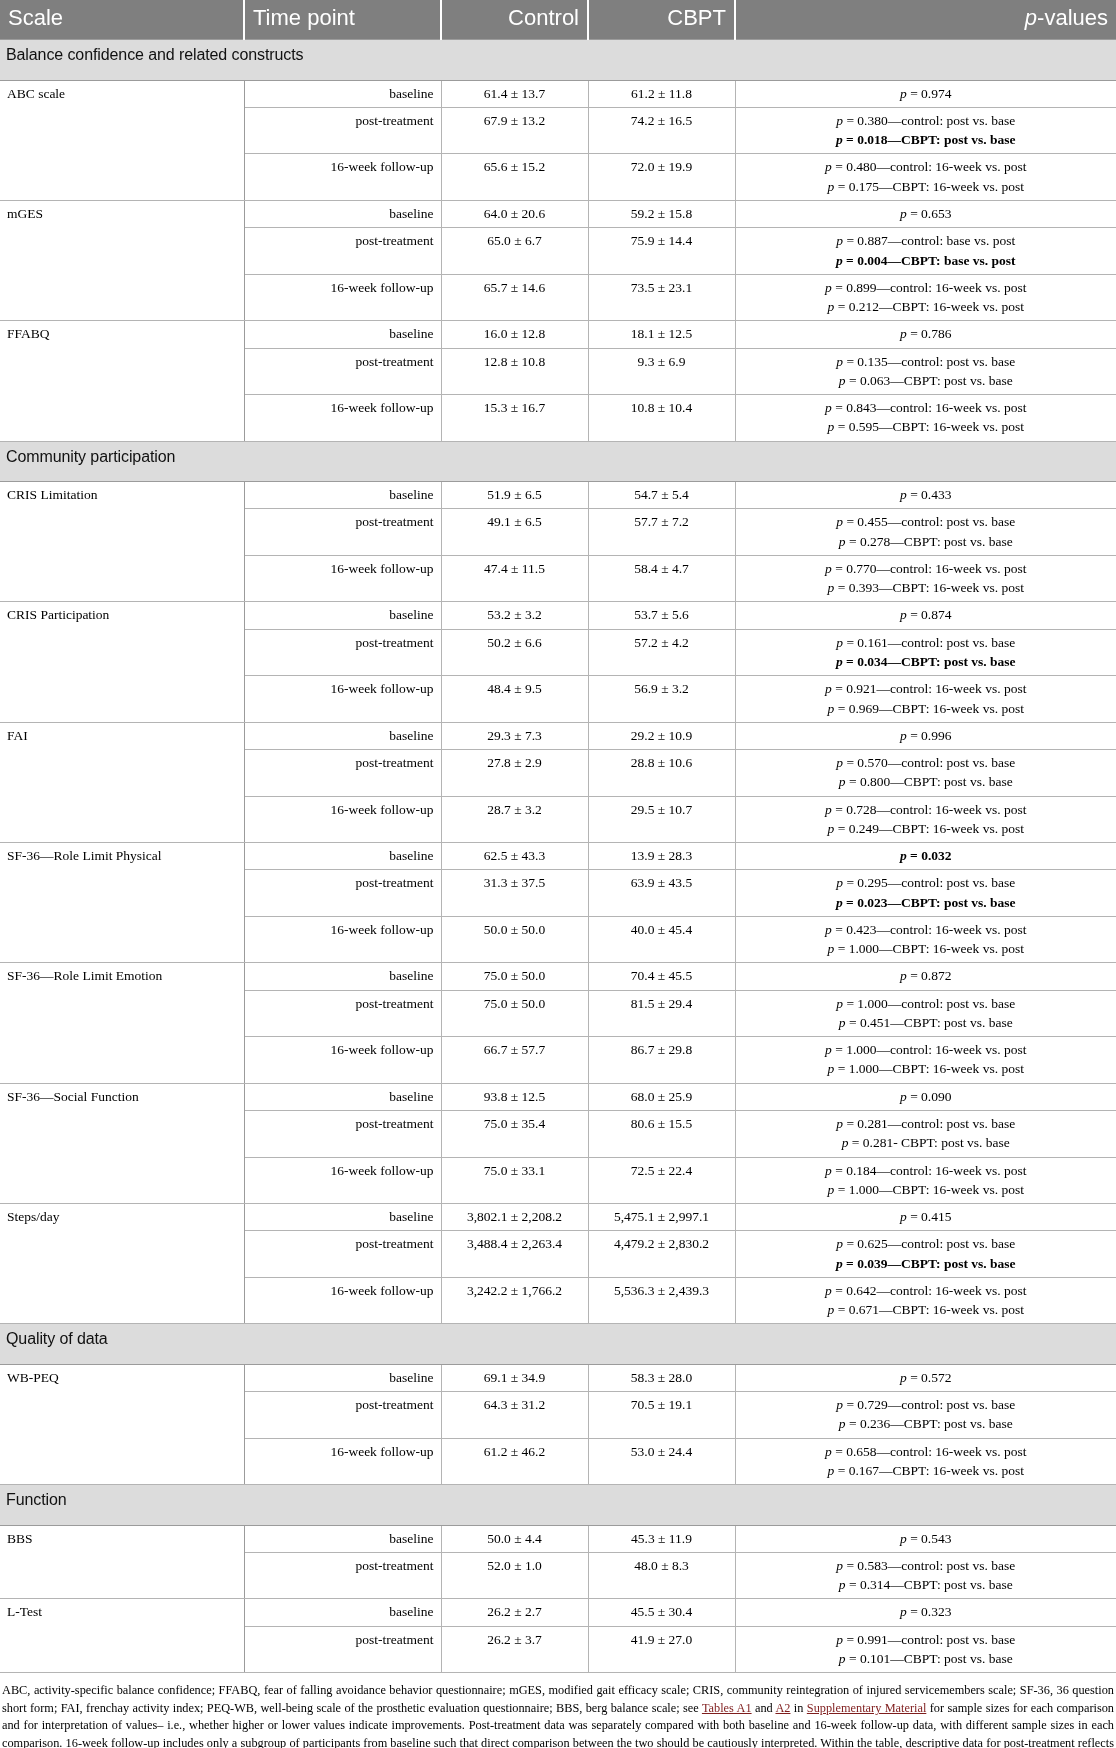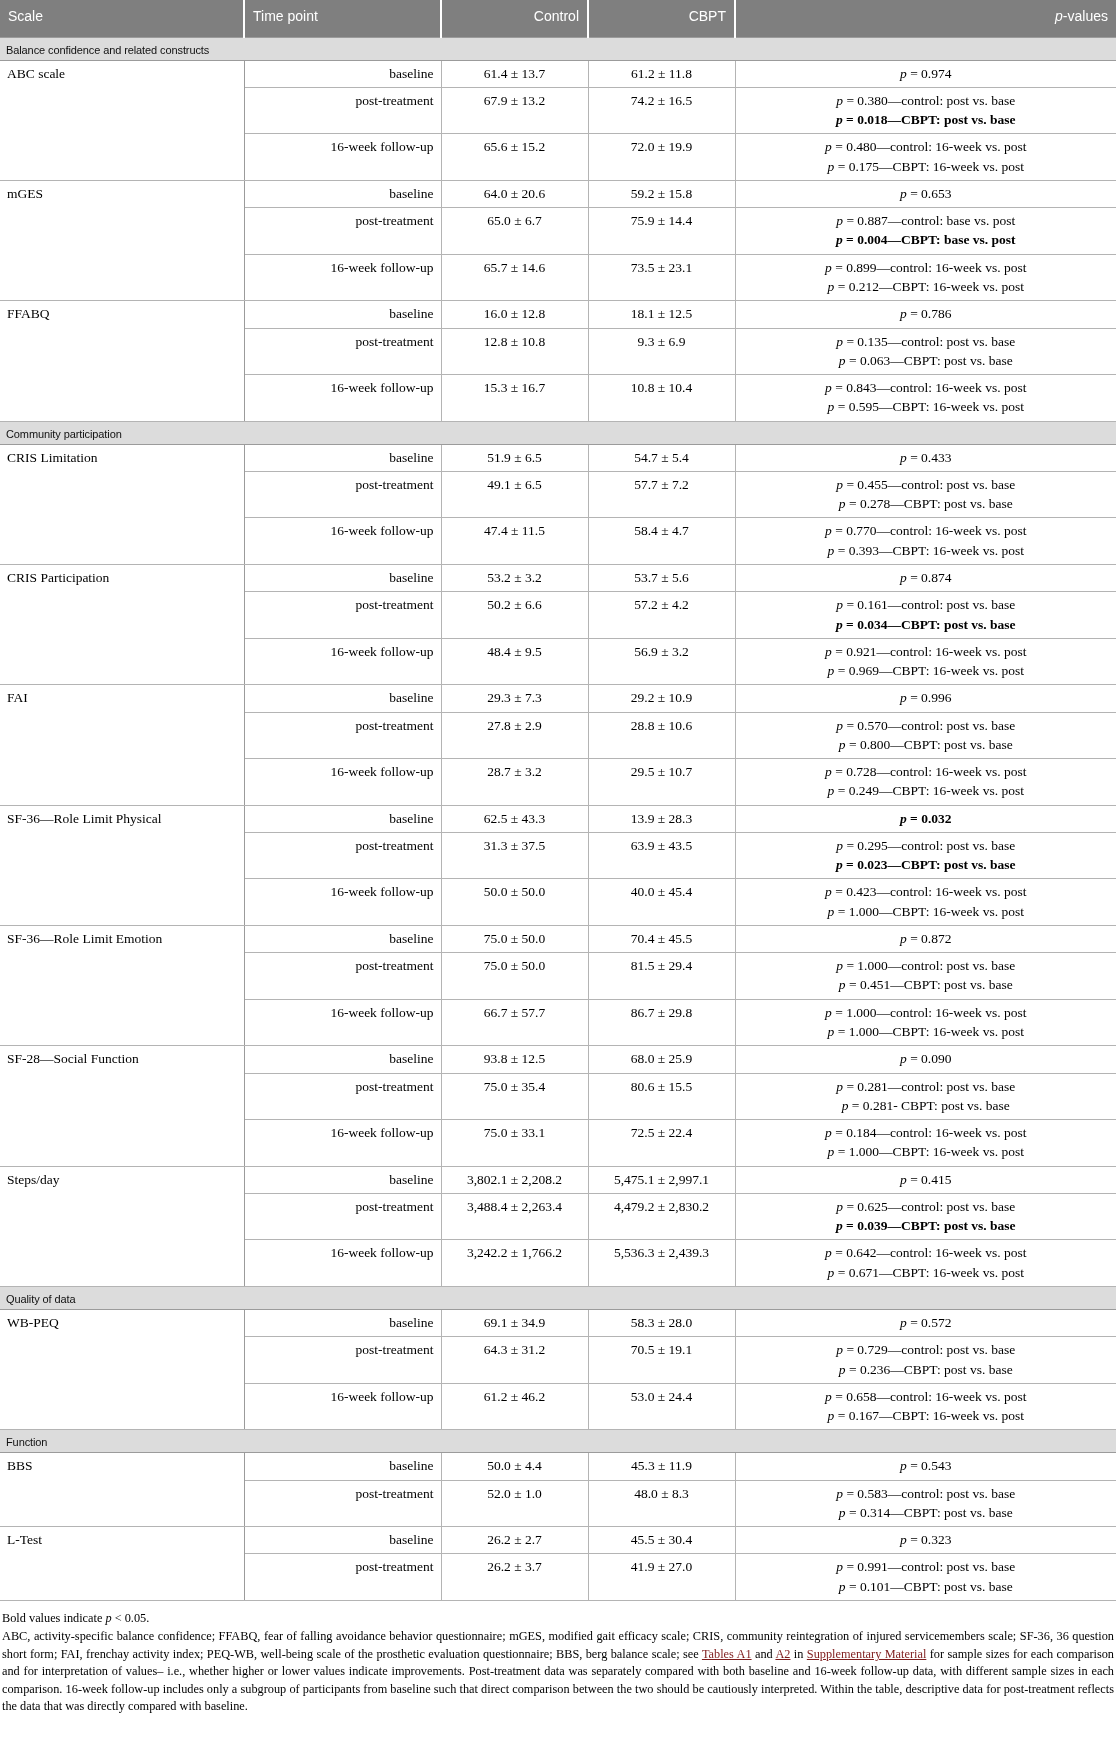--- a/index.html
+++ b/index.html
@@ -28,40 +28,40 @@
   table.datatable col.c-ctrl   { width: 147px; }
   table.datatable col.c-cbpt   { width: 147px; }
   table.datatable col.c-pval   { width: 381px; }
 
   
   thead th {
     background: #7f7f7f;
     color: #ffffff;
     font-family: "Liberation Sans", "DejaVu Sans", sans-serif;
     font-weight: normal;
-    font-size: 14px;
+    font-size: 22px;
     padding: 6px 8px 9px 8px;
     border-right: 2px solid #ffffff;
     line-height: 1.1;
     vertical-align: middle;
     height: 37px;
     box-sizing: border-box;
   }
   thead th.left  { text-align: left; }
   thead th.ctr   { text-align: right; }
   thead th.last  { border-right: none; }
   thead th i { font-style: italic; }
 
   
   tr.section td {
     background: #dcdcdc;
     font-family: "Liberation Sans", "DejaVu Sans", sans-serif;
-    font-size: 11px;
+    font-size: 16px;
     color: #111111;
-    padding: 5px 6px 3px 6px;
+    padding: 5px 6px 14px 6px;
     border-top: 1px solid #9b9b9b;
     border-bottom: 1px solid #9b9b9b;
     text-align: left;
     letter-spacing: -0.1px;
   }
 
   
   tbody td {
     border-bottom: 1px solid #b4b4b4;
     border-right: 1px solid #b4b4b4;
@@ -352,21 +352,21 @@
         <tr>
           <td class="time">16-week follow-up</td>
           <td class="num">66.7 ± 57.7</td>
           <td class="num">86.7 ± 29.8</td>
           <td class="pv">
             <span class="pline"><i>p</i> = 1.000—control: 16-week vs. post</span>
             <span class="pline"><i>p</i> = 1.000—CBPT: 16-week vs. post</span>
           </td>
         </tr>
         <tr class="grp-first">
-          <td class="scale" rowspan="3">SF-28—Social Function</td>
+          <td class="scale" rowspan="3">SF-36—Social Function</td>
           <td class="time">baseline</td>
           <td class="num">93.8 ± 12.5</td>
           <td class="num">68.0 ± 25.9</td>
           <td class="pv">
             <span class="pline"><i>p</i> = 0.090</span>
           </td>
         </tr>
         <tr>
           <td class="time">post-treatment</td>
           <td class="num">75.0 ± 35.4</td>
@@ -478,17 +478,16 @@
           <td class="num">41.9 ± 27.0</td>
           <td class="pv">
             <span class="pline"><i>p</i> = 0.991—control: post vs. base</span>
             <span class="pline"><i>p</i> = 0.101—CBPT: post vs. base</span>
           </td>
         </tr>
       </tbody>
   </table>
 
   <div class="footnotes">
-    <p><span>Bold values indicate </span><em>p</em><span> &lt; 0.05.</span></p>
     <p class="fn-justify"><span>ABC, activity-specific balance confidence; FFABQ, fear of falling avoidance behavior questionnaire; mGES, modified gait efficacy scale; CRIS, community reintegration of injured servicemembers scale; SF-36, 36 question short form; FAI, frenchay activity index; PEQ-WB, well-being scale of the prosthetic evaluation questionnaire; BBS, berg balance scale; see </span><a class="lnk" href="#">Tables A1</a><span> and </span><a class="lnk" href="#">A2</a><span> in </span><a class="lnk" href="#">Supplementary Material</a><span> for sample sizes for each comparison and for interpretation of values– i.e., whether higher or lower values indicate improvements. Post-treatment data was separately compared with both baseline and 16-week follow-up data, with different sample sizes in each comparison. 16-week follow-up includes only a subgroup of participants from baseline such that direct comparison between the two should be cautiously interpreted. Within the table, descriptive data for post-treatment reflects the data that was directly compared with baseline.</span></p>
   </div>
 
 </div>
 
 </body></html>

